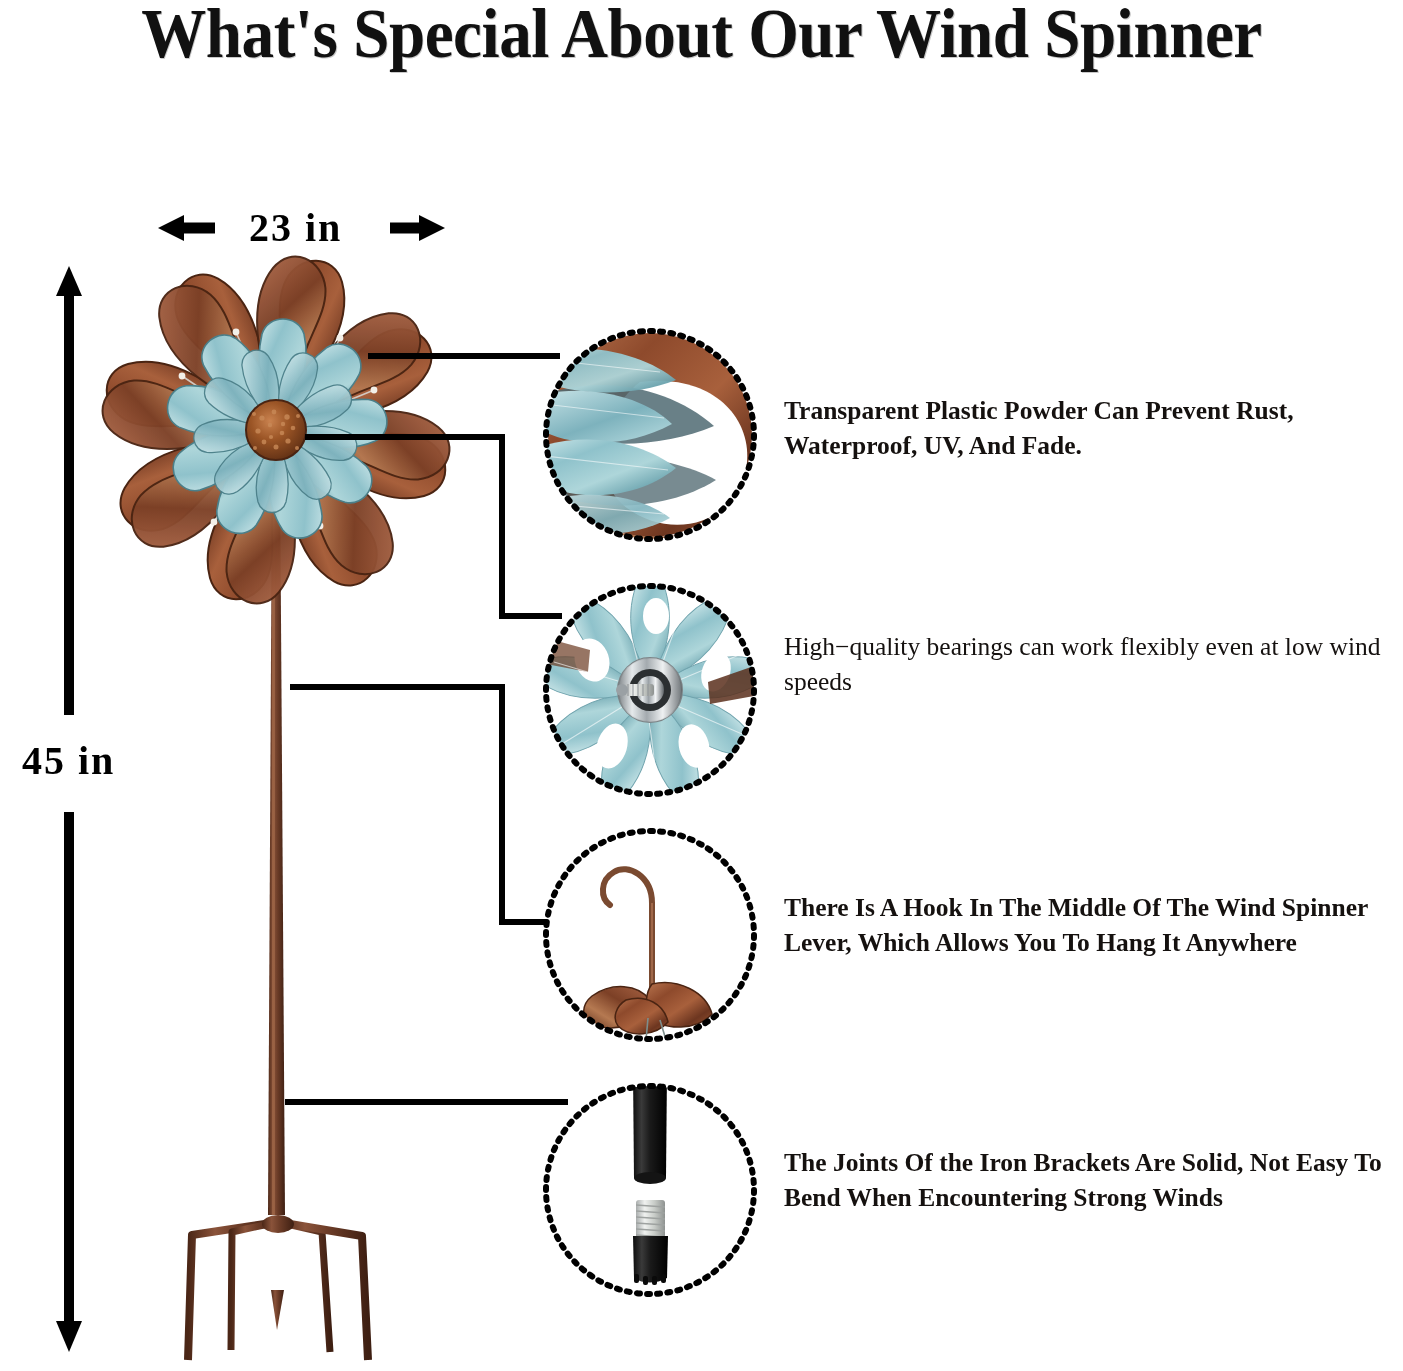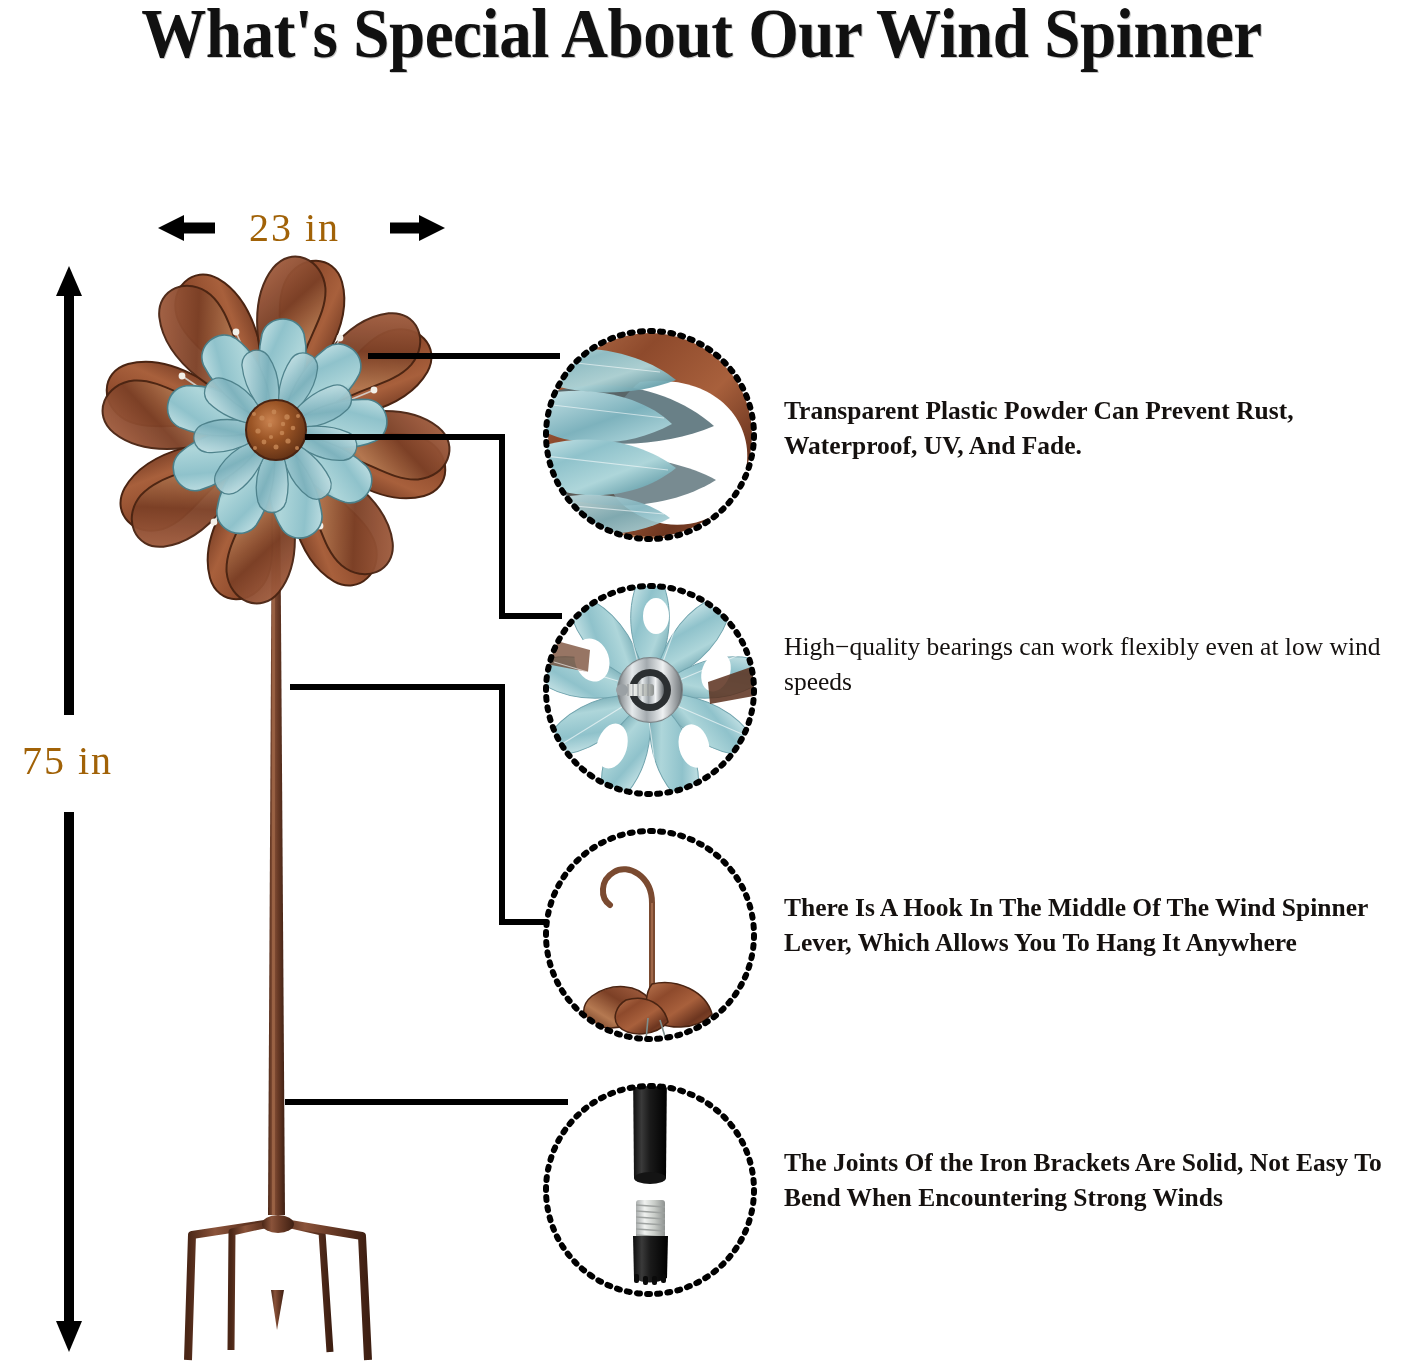--- a/index.html
+++ b/index.html
@@ -21,21 +21,21 @@
     transform:scaleX(0.93);
     transform-origin:50% 0;
     white-space:nowrap;
     text-shadow:1px 1px 0 #c9c9c9;
   }
 
   
   .dim-label{
     position:absolute;
     font-family:"Liberation Serif","DejaVu Serif",serif;
-    font-weight:normal;color:#a16207;
+    font-weight:bold;color:#000000;
     white-space:nowrap;
   }
   #label-width{left:249px;top:204px;font-size:40px;letter-spacing:2px;}
   #label-height{left:22px;top:737px;font-size:40px;letter-spacing:2px;}
 
   
   #vector{position:absolute;left:0;top:0;width:1403px;height:1371px;}
 
   
   .callout-text{
@@ -51,21 +51,21 @@
   #callout-text-2{left:784px;top:629px;font-weight:500;}
   #callout-text-3{left:784px;top:890px;}
   #callout-text-4{left:784px;top:1145px;}
 </style>
 </head>
 <body>
 
 <div id="title">What's Special About Our Wind Spinner</div>
 
 <div class="dim-label" id="label-width">23 in</div>
-<div class="dim-label" id="label-height">75 in</div>
+<div class="dim-label" id="label-height">45 in</div>
 
 <div class="callout-text bold" id="callout-text-1">Transparent Plastic Powder Can Prevent Rust, Waterproof, UV, And Fade.</div>
 <div class="callout-text" id="callout-text-2">High−quality bearings can work flexibly even at low wind speeds</div>
 <div class="callout-text bold" id="callout-text-3">There Is A Hook In The Middle Of The Wind Spinner Lever, Which Allows You To Hang It Anywhere</div>
 <div class="callout-text bold" id="callout-text-4">The Joints Of the Iron Brackets Are Solid, Not Easy To Bend When Encountering Strong Winds</div>
 
 <svg id="vector" viewBox="0 0 1403 1371" xmlns="http://www.w3.org/2000/svg">
   <defs>
 
     <linearGradient id="gCopper" x1="0" y1="0" x2="1" y2="1">

